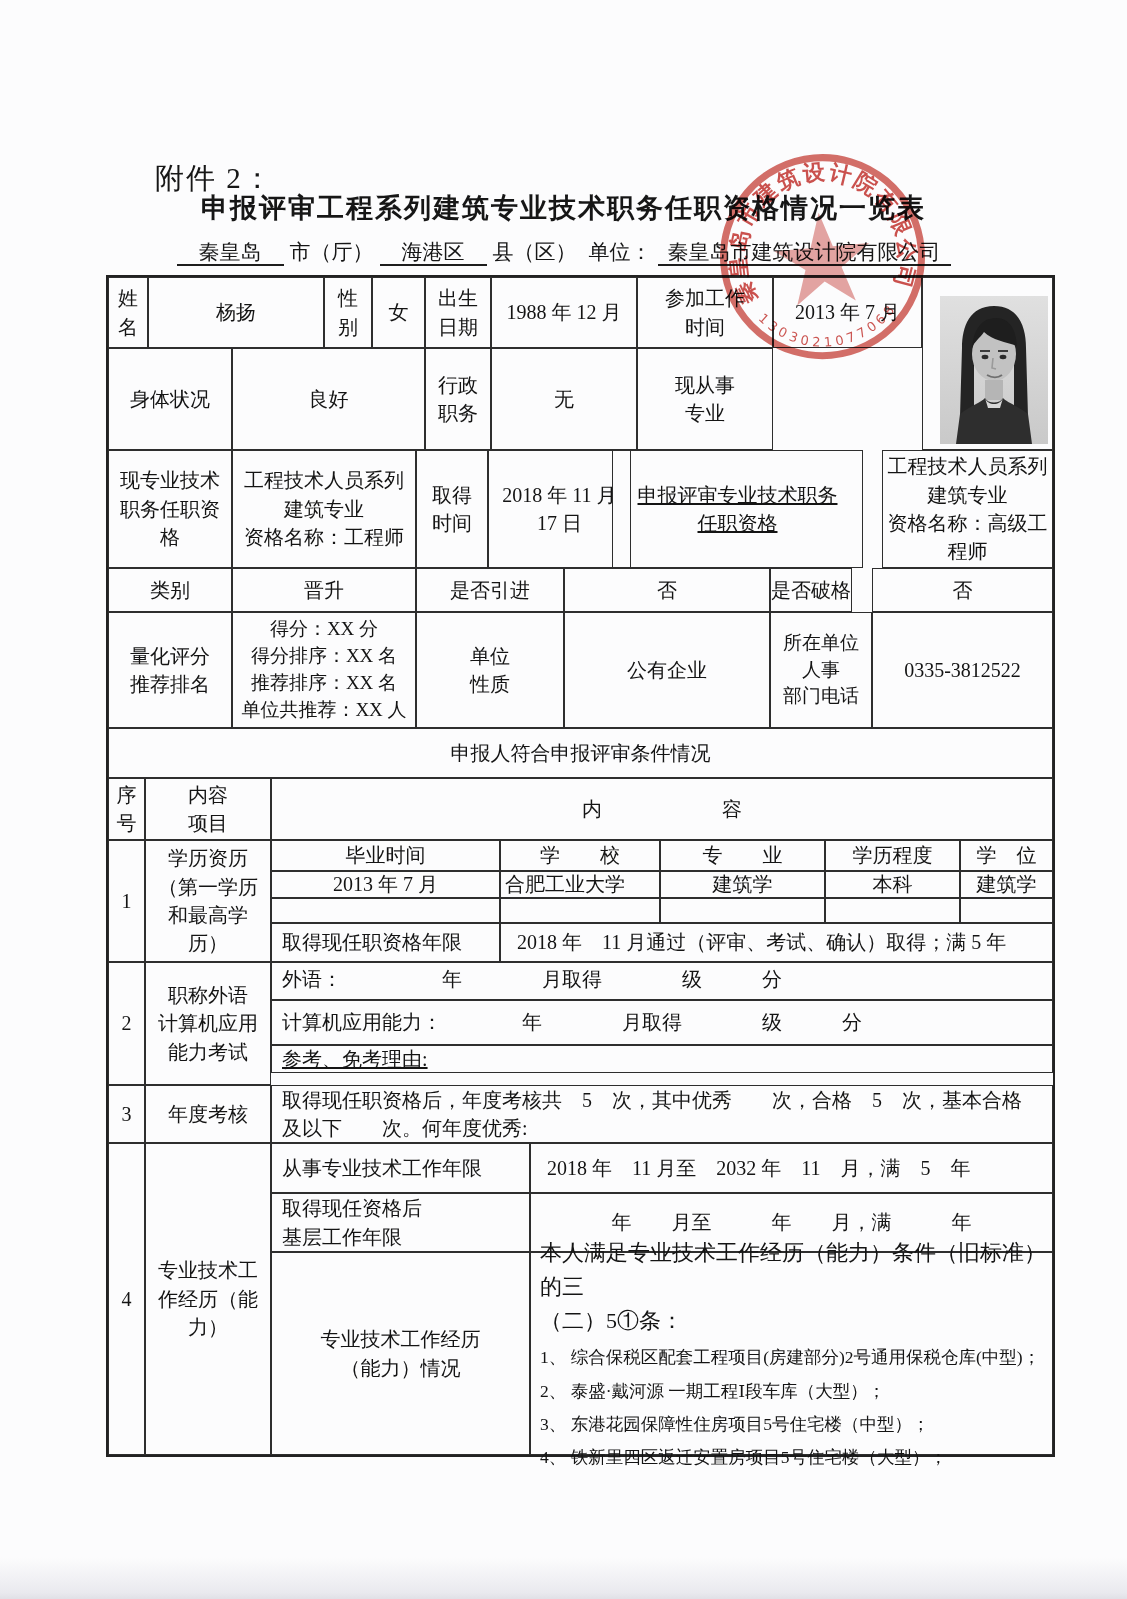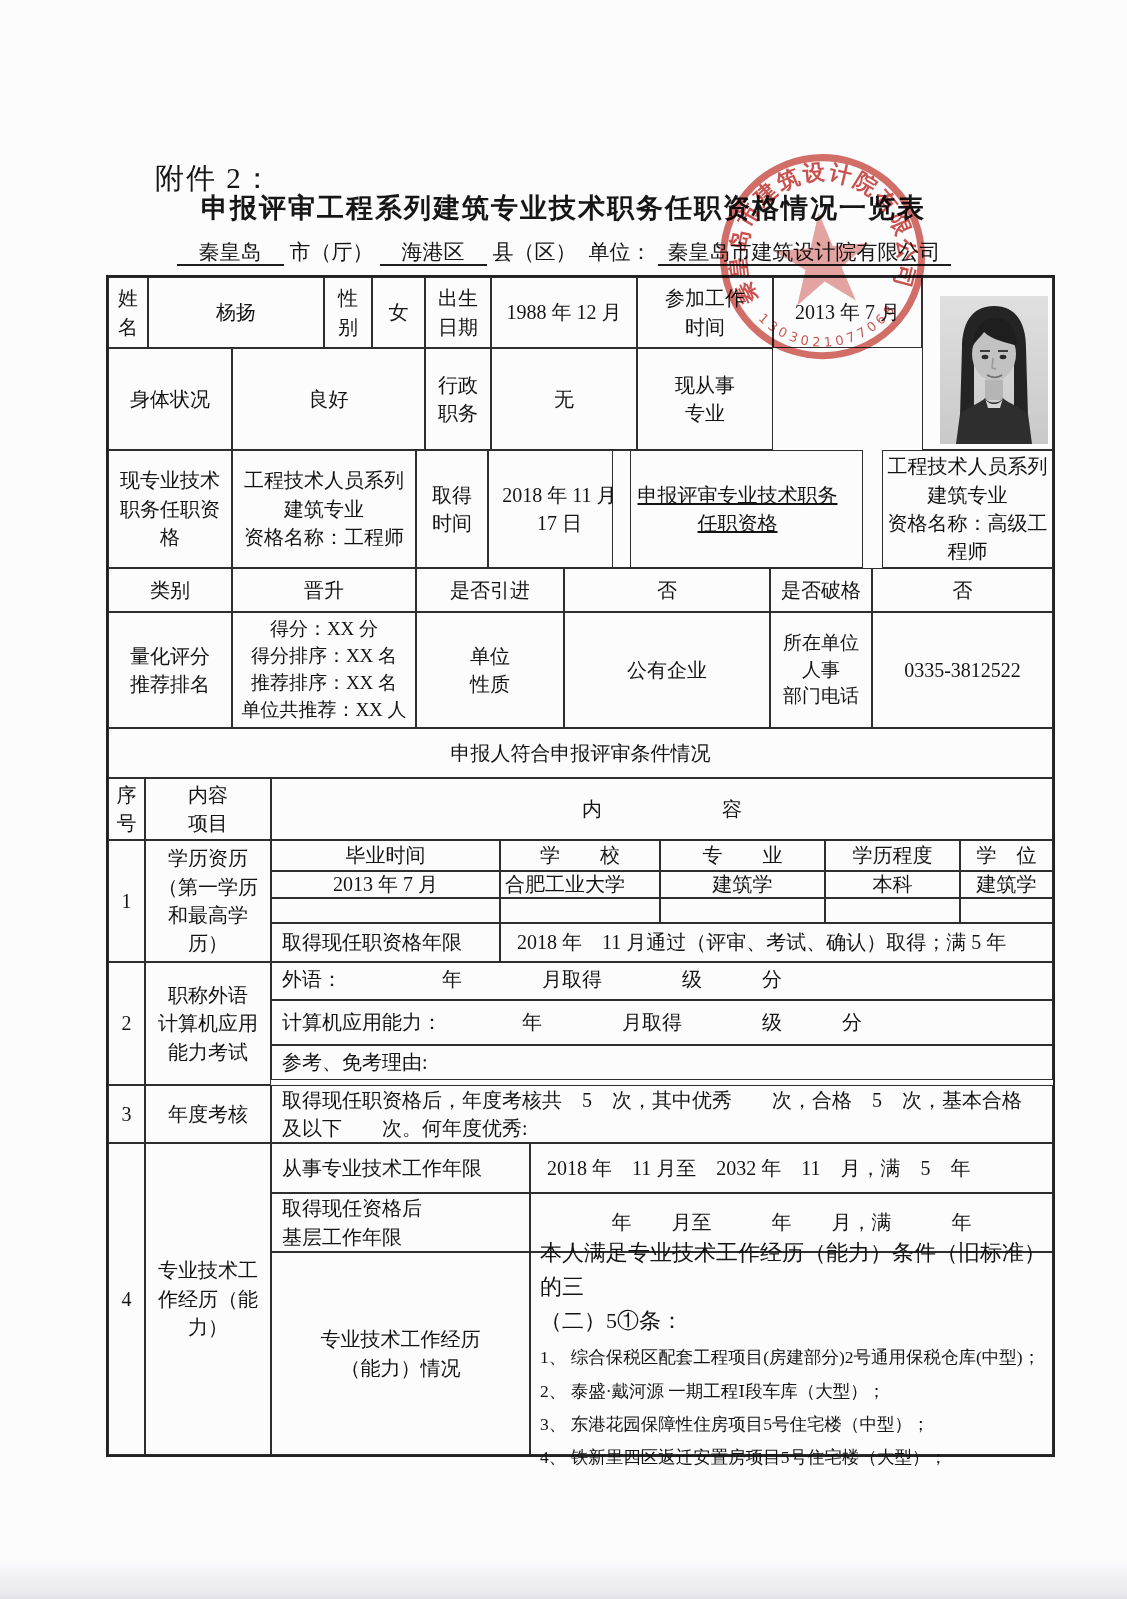--- a/index.html
+++ b/index.html
@@ -84,21 +84,21 @@
 任职资格</div>
   <div class="cell" style="left:882px;top:450px;width:171px;height:118px;">工程技术人员系列
 建筑专业
 资格名称：高级工
 程师</div>
 
   <div class="cell" style="left:108px;top:568px;width:124px;height:44px;">类别</div>
   <div class="cell" style="left:232px;top:568px;width:184px;height:44px;">晋升</div>
   <div class="cell" style="left:416px;top:568px;width:148px;height:44px;">是否引进</div>
   <div class="cell" style="left:564px;top:568px;width:206px;height:44px;">否</div>
-  <div class="cell" style="left:770px;top:568px;width:102px;height:44px;">是否破格</div>
+  <div class="cell" style="left:770px;top:568px;width:82px;height:44px;">是否破格</div>
   <div class="cell" style="left:872px;top:568px;width:181px;height:44px;">否</div>
 
   <div class="cell" style="left:108px;top:612px;width:124px;height:116px;">量化评分
 推荐排名</div>
   <div class="cell small" style="left:232px;top:612px;width:184px;height:116px;">得分：XX 分
 得分排序：XX 名
 推荐排序：XX 名
 单位共推荐：XX 人</div>
   <div class="cell" style="left:416px;top:612px;width:148px;height:116px;">单位
 性质</div>
@@ -138,21 +138,21 @@
   <div class="cell" style="left:960px;top:898px;width:93px;height:25px;"></div>
   <div class="cell left" style="left:271px;top:923px;width:229px;height:39px;">取得现任职资格年限</div>
   <div class="cell left" style="left:500px;top:923px;width:553px;height:39px;padding-left:16px;">2018 年　11 月通过（评审、考试、确认）取得；满 5 年</div>
 
   <div class="cell" style="left:108px;top:962px;width:37px;height:123px;">2</div>
   <div class="cell" style="left:145px;top:962px;width:126px;height:123px;">职称外语
 计算机应用
 能力考试</div>
   <div class="cell left" style="left:271px;top:962px;width:782px;height:38px;font-family:Liberation Mono, monospace;">外语：　　　　　年　　　　月取得　　　　级　　　分</div>
   <div class="cell left" style="left:271px;top:1000px;width:782px;height:45px;">计算机应用能力：　　　　年　　　　月取得　　　　级　　　分</div>
-  <div class="cell left" style="left:271px;top:1045px;width:782px;height:35px;">参考、免考理由:</div>
+  <div class="cell left" style="left:271px;top:1045px;width:782px;height:28px;text-decoration:underline;">参考、免考理由:</div>
 
   <div class="cell" style="left:108px;top:1085px;width:37px;height:58px;">3</div>
   <div class="cell" style="left:145px;top:1085px;width:126px;height:58px;">年度考核</div>
   <div class="cell left" style="left:271px;top:1085px;width:782px;height:58px;">取得现任职资格后，年度考核共　5　次，其中优秀　　次，合格　5　次，基本合格
 及以下　　次。何年度优秀:</div>
 
   <div class="cell" style="left:108px;top:1143px;width:37px;height:312px;">4</div>
   <div class="cell" style="left:145px;top:1143px;width:126px;height:312px;">专业技术工
 作经历（能
 力）</div>

